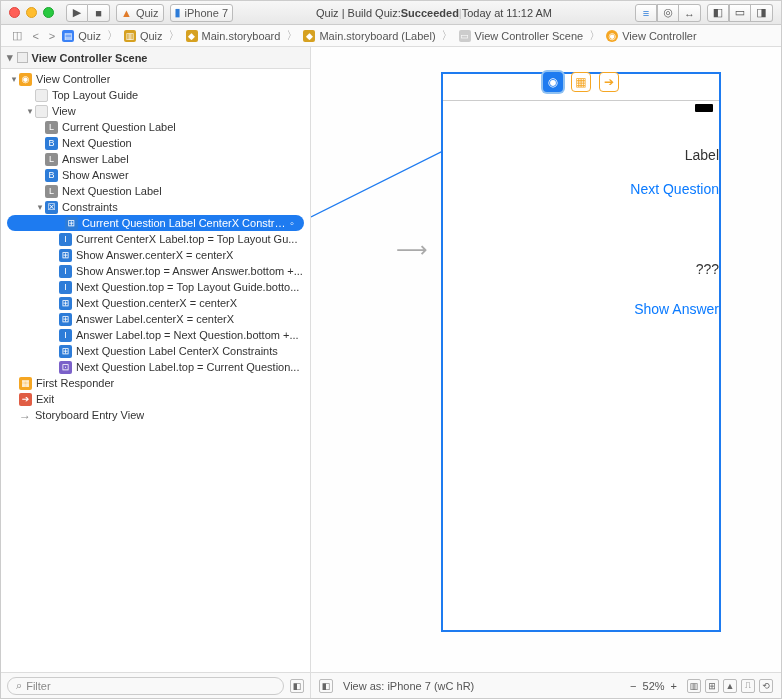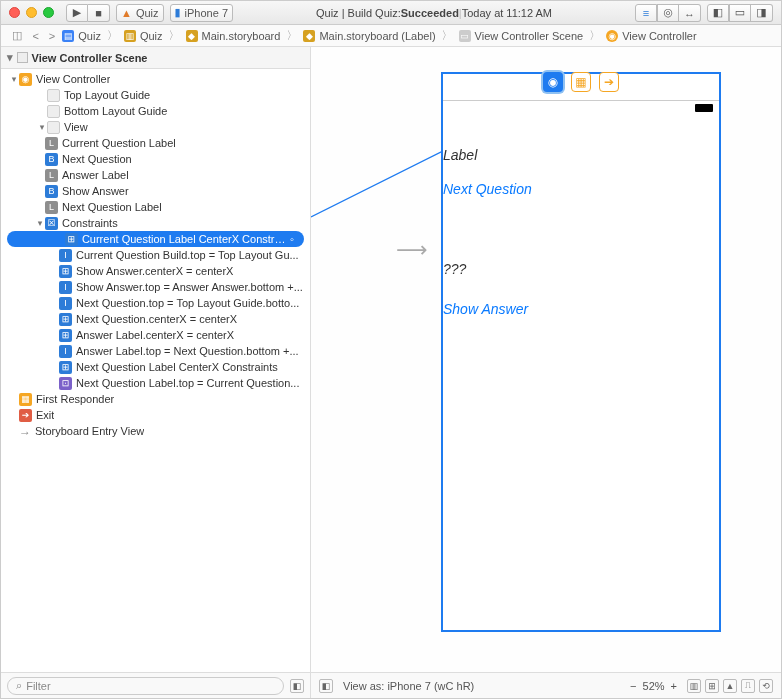--- a/index.html
+++ b/index.html
@@ -57,39 +57,39 @@
   
   .canvas { flex:1; position:relative; background:#fefefe; }
   .device { position:absolute; left:130px; top:25px; width:280px; height:560px; border:2px solid #1e7bf0; background:#fff;}
   .device-inner { position:absolute; top:26px; left:0; right:0; bottom:0; border-top:1px solid #ccc;}
   .dock { position:absolute; top:-2px; left:50%; transform:translateX(-50%); display:flex; gap:8px; align-items:center;}
   .dock-icon { width:20px; height:20px; border-radius:4px; display:flex; align-items:center; justify-content:center; font-size:12px;}
   .dock-sel { background:#1e7bf0; color:#fff; box-shadow:0 0 0 2px #8fc1f2;}
   .dock-cube { color:#f5a623; border:1px solid #f5a623; background:#fff;}
   .dock-exit { color:#f5a623; border:1px solid #f5a623; background:#fff;}
   .statusbar-bat { position:absolute; top:30px; right:6px; width:18px; height:8px; background:#000; border-radius:1px;}
-  .dev-label { position:absolute; width:100%; text-align:left; font-size:14px;font-style:italic;}
+  .dev-label { position:absolute; width:100%; text-align:right; font-size:14px;}
   .dev-btn { color:#0a7aff; font-size:14px;}
   .entry-arrow { position:absolute; left:85px; top:190px; color:#aaa; font-size:22px;}
   .con-line { position:absolute; left:0; top:0; pointer-events:none;}
 
   
   .statusbar { height:26px; border-top:1px solid #ddd; display:flex; align-items:center; background:#f9f9f9;}
   .status-left { width:310px; border-right:1px solid #ddd; height:100%; display:flex; align-items:center; padding:0 6px; gap:6px;}
   .filter { flex:1; height:18px; border:1px solid #ccc; border-radius:9px; padding:0 8px; display:flex; align-items:center; color:#888;}
   .filter .mag { margin-right:4px;}
   .status-right { flex:1; display:flex; align-items:center; padding:0 8px; gap:10px; color:#555;}
   .status-right .spacer { flex:1;}
   .status-right .zoom { display:flex; align-items:center; gap:6px;}
   .mini-icon { width:14px; height:14px; border:1px solid #bbb; border-radius:2px; display:inline-flex; align-items:center; justify-content:center; font-size:9px; color:#666;}
   .sr-icons { display:flex; gap:4px;}
 
   .jb-item { display:inline-flex; align-items:center; gap:2px;}
   .lvl1 { padding-left: 8px;}
-  .lvl2 { padding-left: 36px;}
+  .lvl2 { padding-left: 24px;}
   .lvl3 { padding-left: 34px;}
   .lvl4 { padding-left: 48px;}
 </style>
 </head>
 <body>
 
 <div class="window">
 
   <div class="titlebar">
     <div class="traffic">
@@ -177,25 +177,20 @@
             <span class="disc">▾</span>
             <span class="ibox jb-orange">◉</span>
             <span class="txt">View Controller</span>
           </div>
         <div class="row lvl2">
             <span class="disc"></span>
             <span class="ibox bx-gray"></span>
             <span class="txt">Top Layout Guide</span>
           </div>
         <div class="row lvl2">
-            <span class="disc"></span>
-            <span class="ibox bx-gray"></span>
-            <span class="txt">Bottom Layout Guide</span>
-          </div>
-        <div class="row lvl2">
             <span class="disc">▾</span>
             <span class="ibox bx-gray"></span>
             <span class="txt">View</span>
           </div>
         <div class="row lvl3">
             <span class="disc"></span>
             <span class="ibox bx-l">L</span>
             <span class="txt">Current Question Label</span>
           </div>
         <div class="row lvl3">
@@ -225,21 +220,21 @@
           </div>
         <div class="row lvl4 selected">
             <span class="disc"></span>
             <span class="ibox bx-con">⊞</span>
             <span class="txt">Current Question Label CenterX Constraint</span>
             <span style="margin-left:auto;">◦</span>
           </div>
         <div class="row lvl4">
             <span class="disc"></span>
             <span class="ibox bx-con">I</span>
-            <span class="txt">Current Question Build.top = Top Layout Gu...</span>
+            <span class="txt">Current CenterX Label.top = Top Layout Gu...</span>
           </div>
         <div class="row lvl4">
             <span class="disc"></span>
             <span class="ibox bx-con">⊞</span>
             <span class="txt">Show Answer.centerX = centerX</span>
           </div>
         <div class="row lvl4">
             <span class="disc"></span>
             <span class="ibox bx-con">I</span>
             <span class="txt">Show Answer.top = Answer Answer.bottom +...</span>

